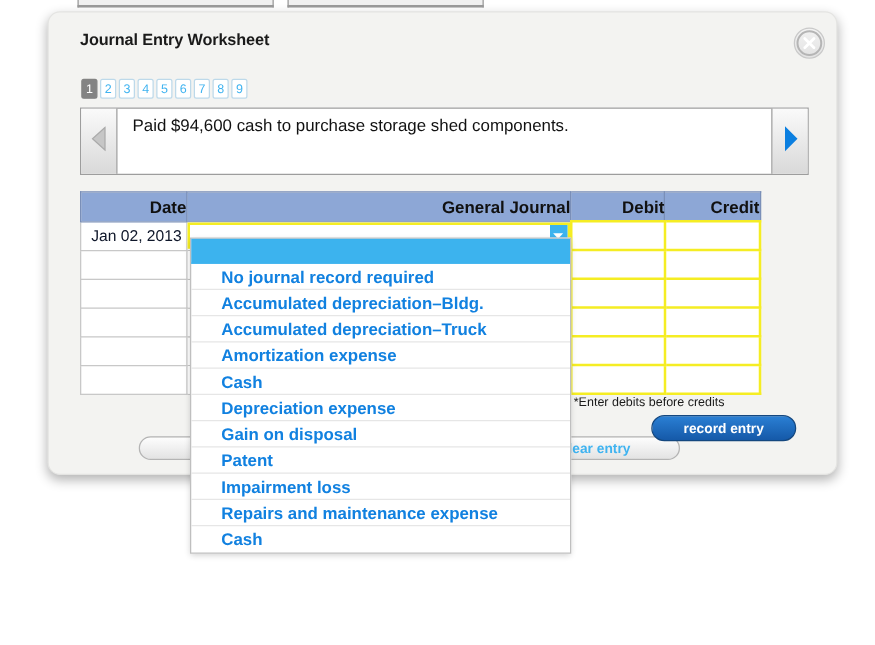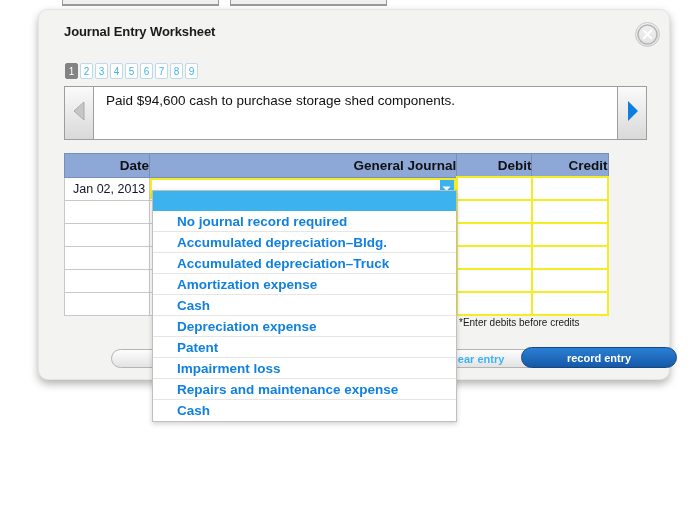--- a/index.html
+++ b/index.html
@@ -228,21 +228,21 @@
     border: 1px solid #b4b4b4;
     color: #3fb3f0;
   }
   .btn.blue {
     background: linear-gradient(#2a7fd4, #1559a8);
     border: 1px solid #14477f;
     color: #ffffff;
   }
   .btn-done   { left: 72px;  top: 339px; width: 135px; }
   .btn-clear  { left: 370px; top: 339px; width: 135px; }
-  .btn-record { left: 482px; top: 337px; width: 156px; height: 21px; line-height: 21px; border-radius: 11px; }
+  .btn-record { left: 482px; top: 322px; width: 116px; height: 21px; line-height: 21px; border-radius: 11px; }
 
   
   .dropdown {
     position: absolute;
     left: 152px;
     top: 190px;
     width: 305px;
     background: #ffffff;
     border: 1px solid #bfbfbf;
     box-sizing: border-box;
@@ -389,17 +389,18 @@
 </div>
 
 <div class="dropdown">
   <div class="dd-item blank"></div>
   <div class="dd-item">No journal record required</div>
   <div class="dd-item">Accumulated depreciation–Bldg.</div>
   <div class="dd-item">Accumulated depreciation–Truck</div>
   <div class="dd-item">Amortization expense</div>
   <div class="dd-item">Cash</div>
   <div class="dd-item">Depreciation expense</div>
+  <div class="dd-item">Gain on disposal</div>
   <div class="dd-item">Patent</div>
   <div class="dd-item">Impairment loss</div>
   <div class="dd-item">Repairs and maintenance expense</div>
   <div class="dd-item">Cash</div>
 </div>
 
 </body></html>

